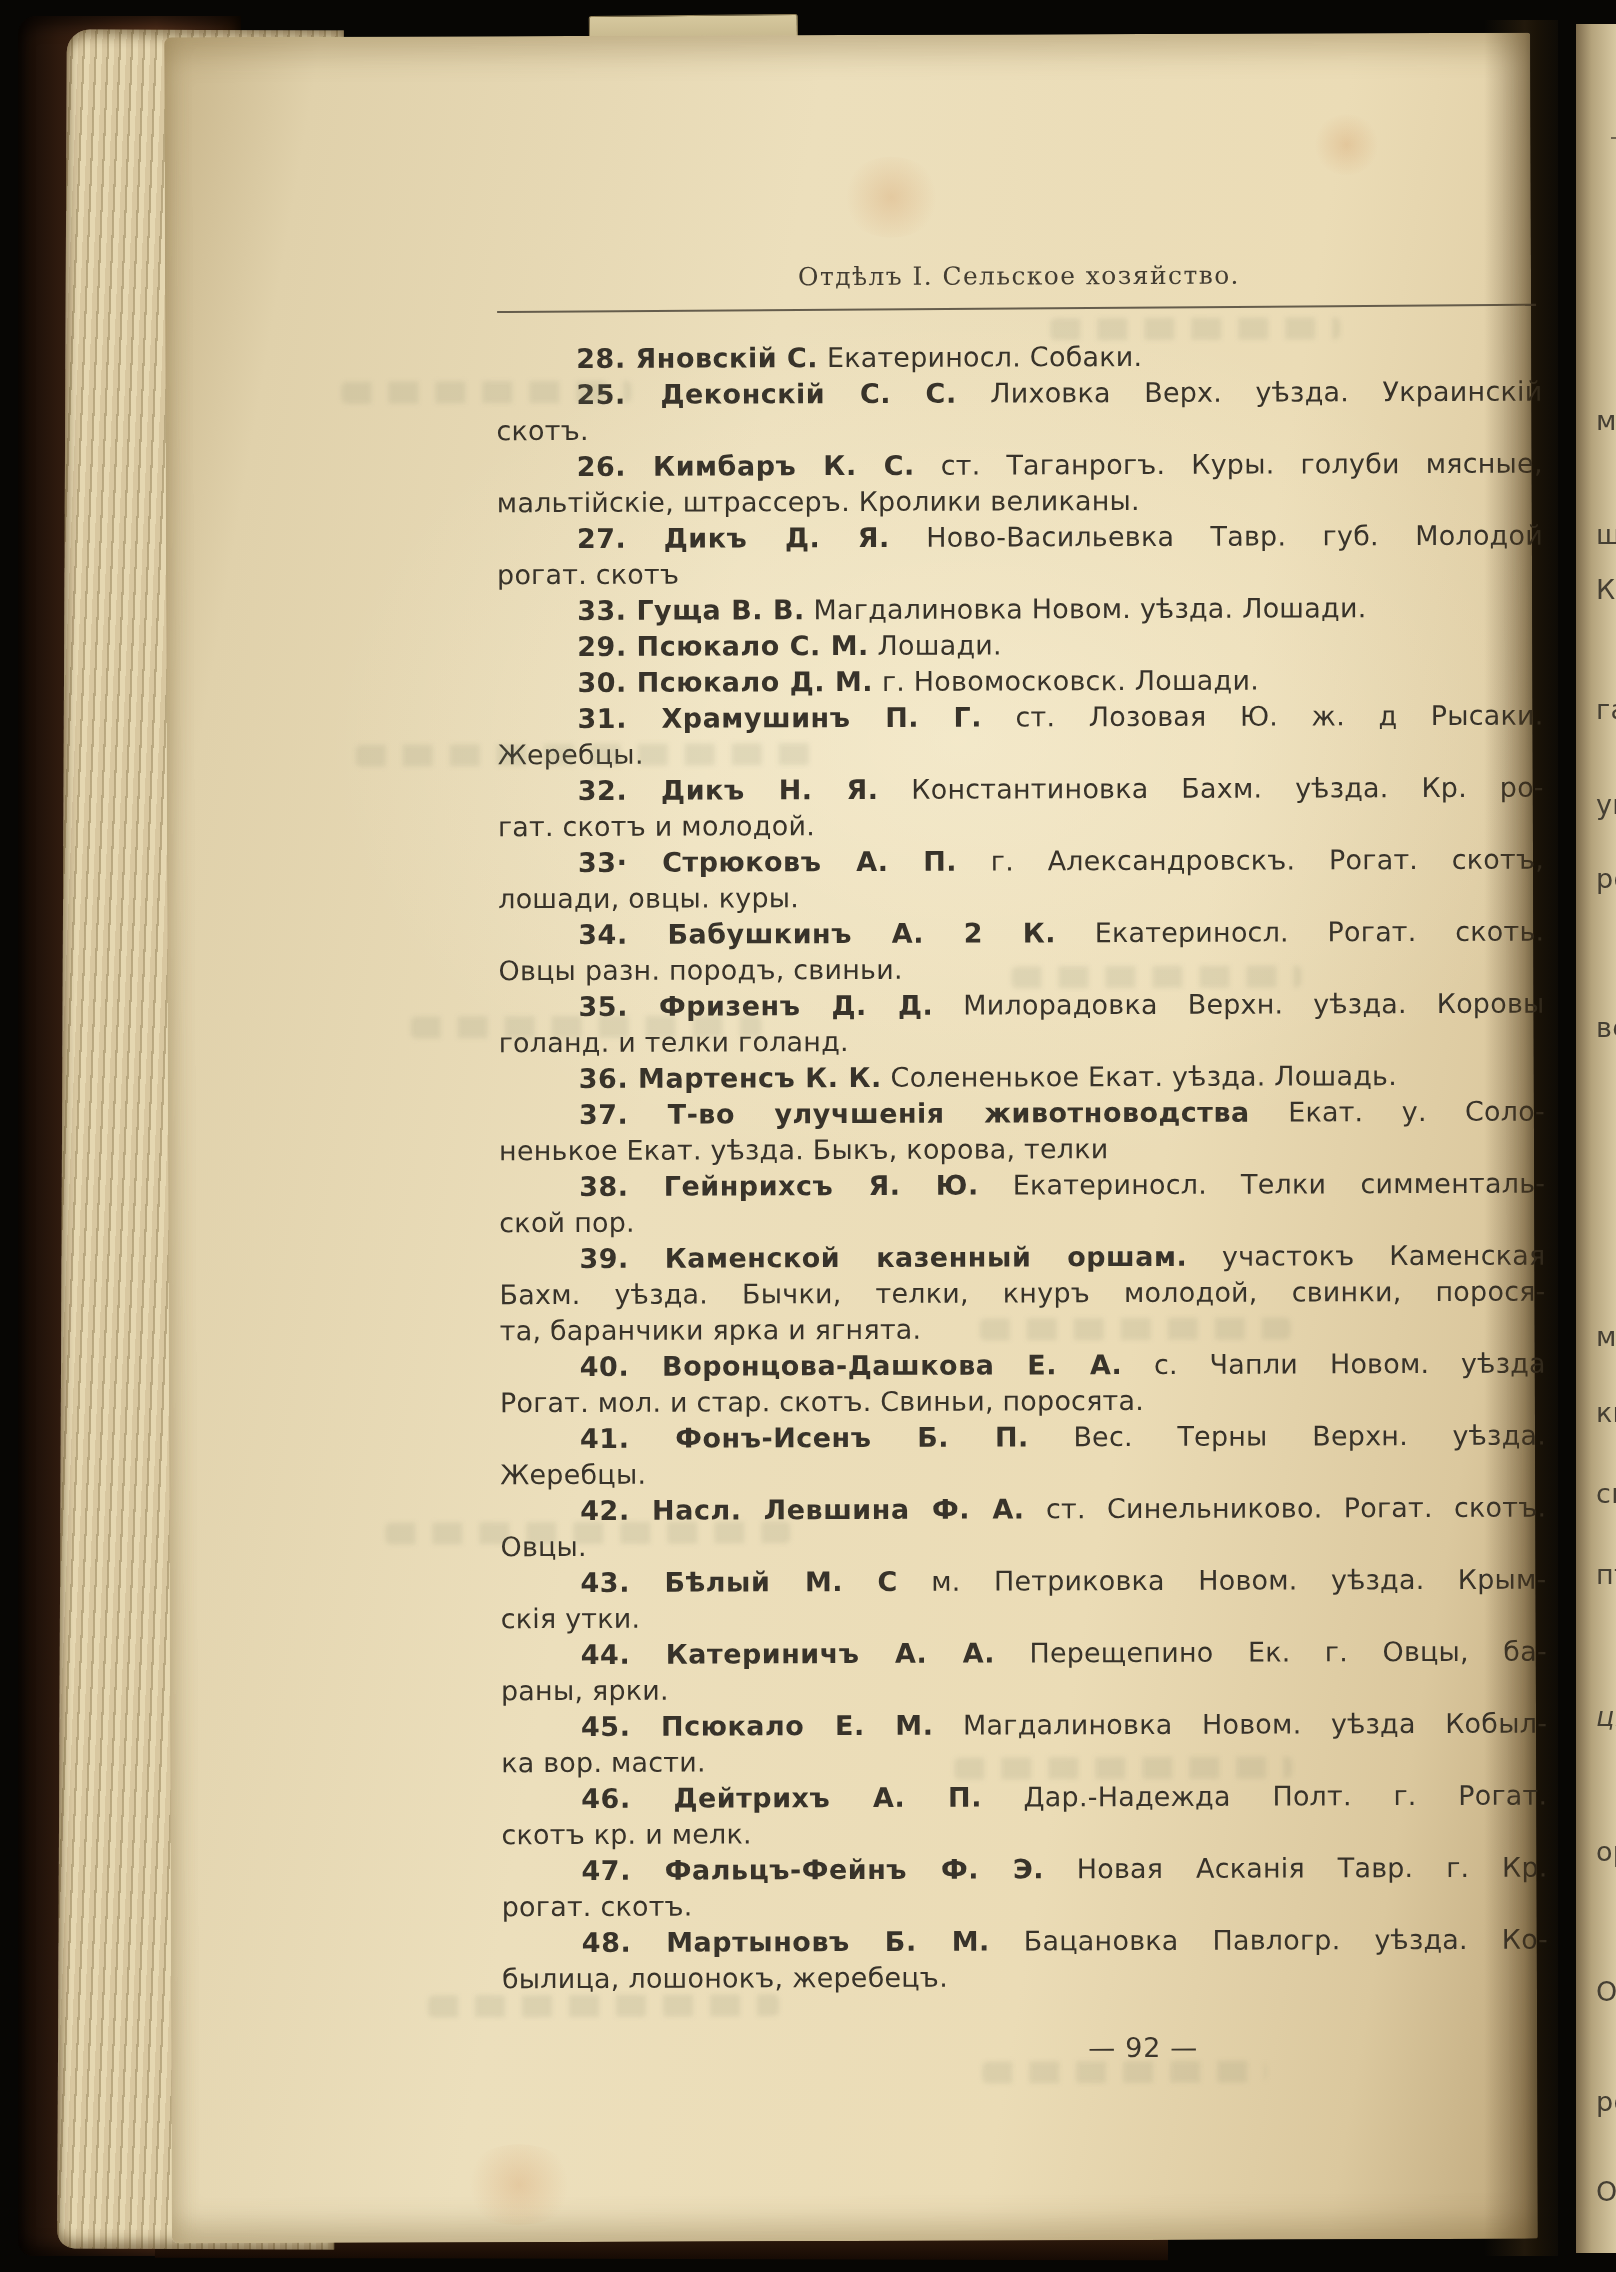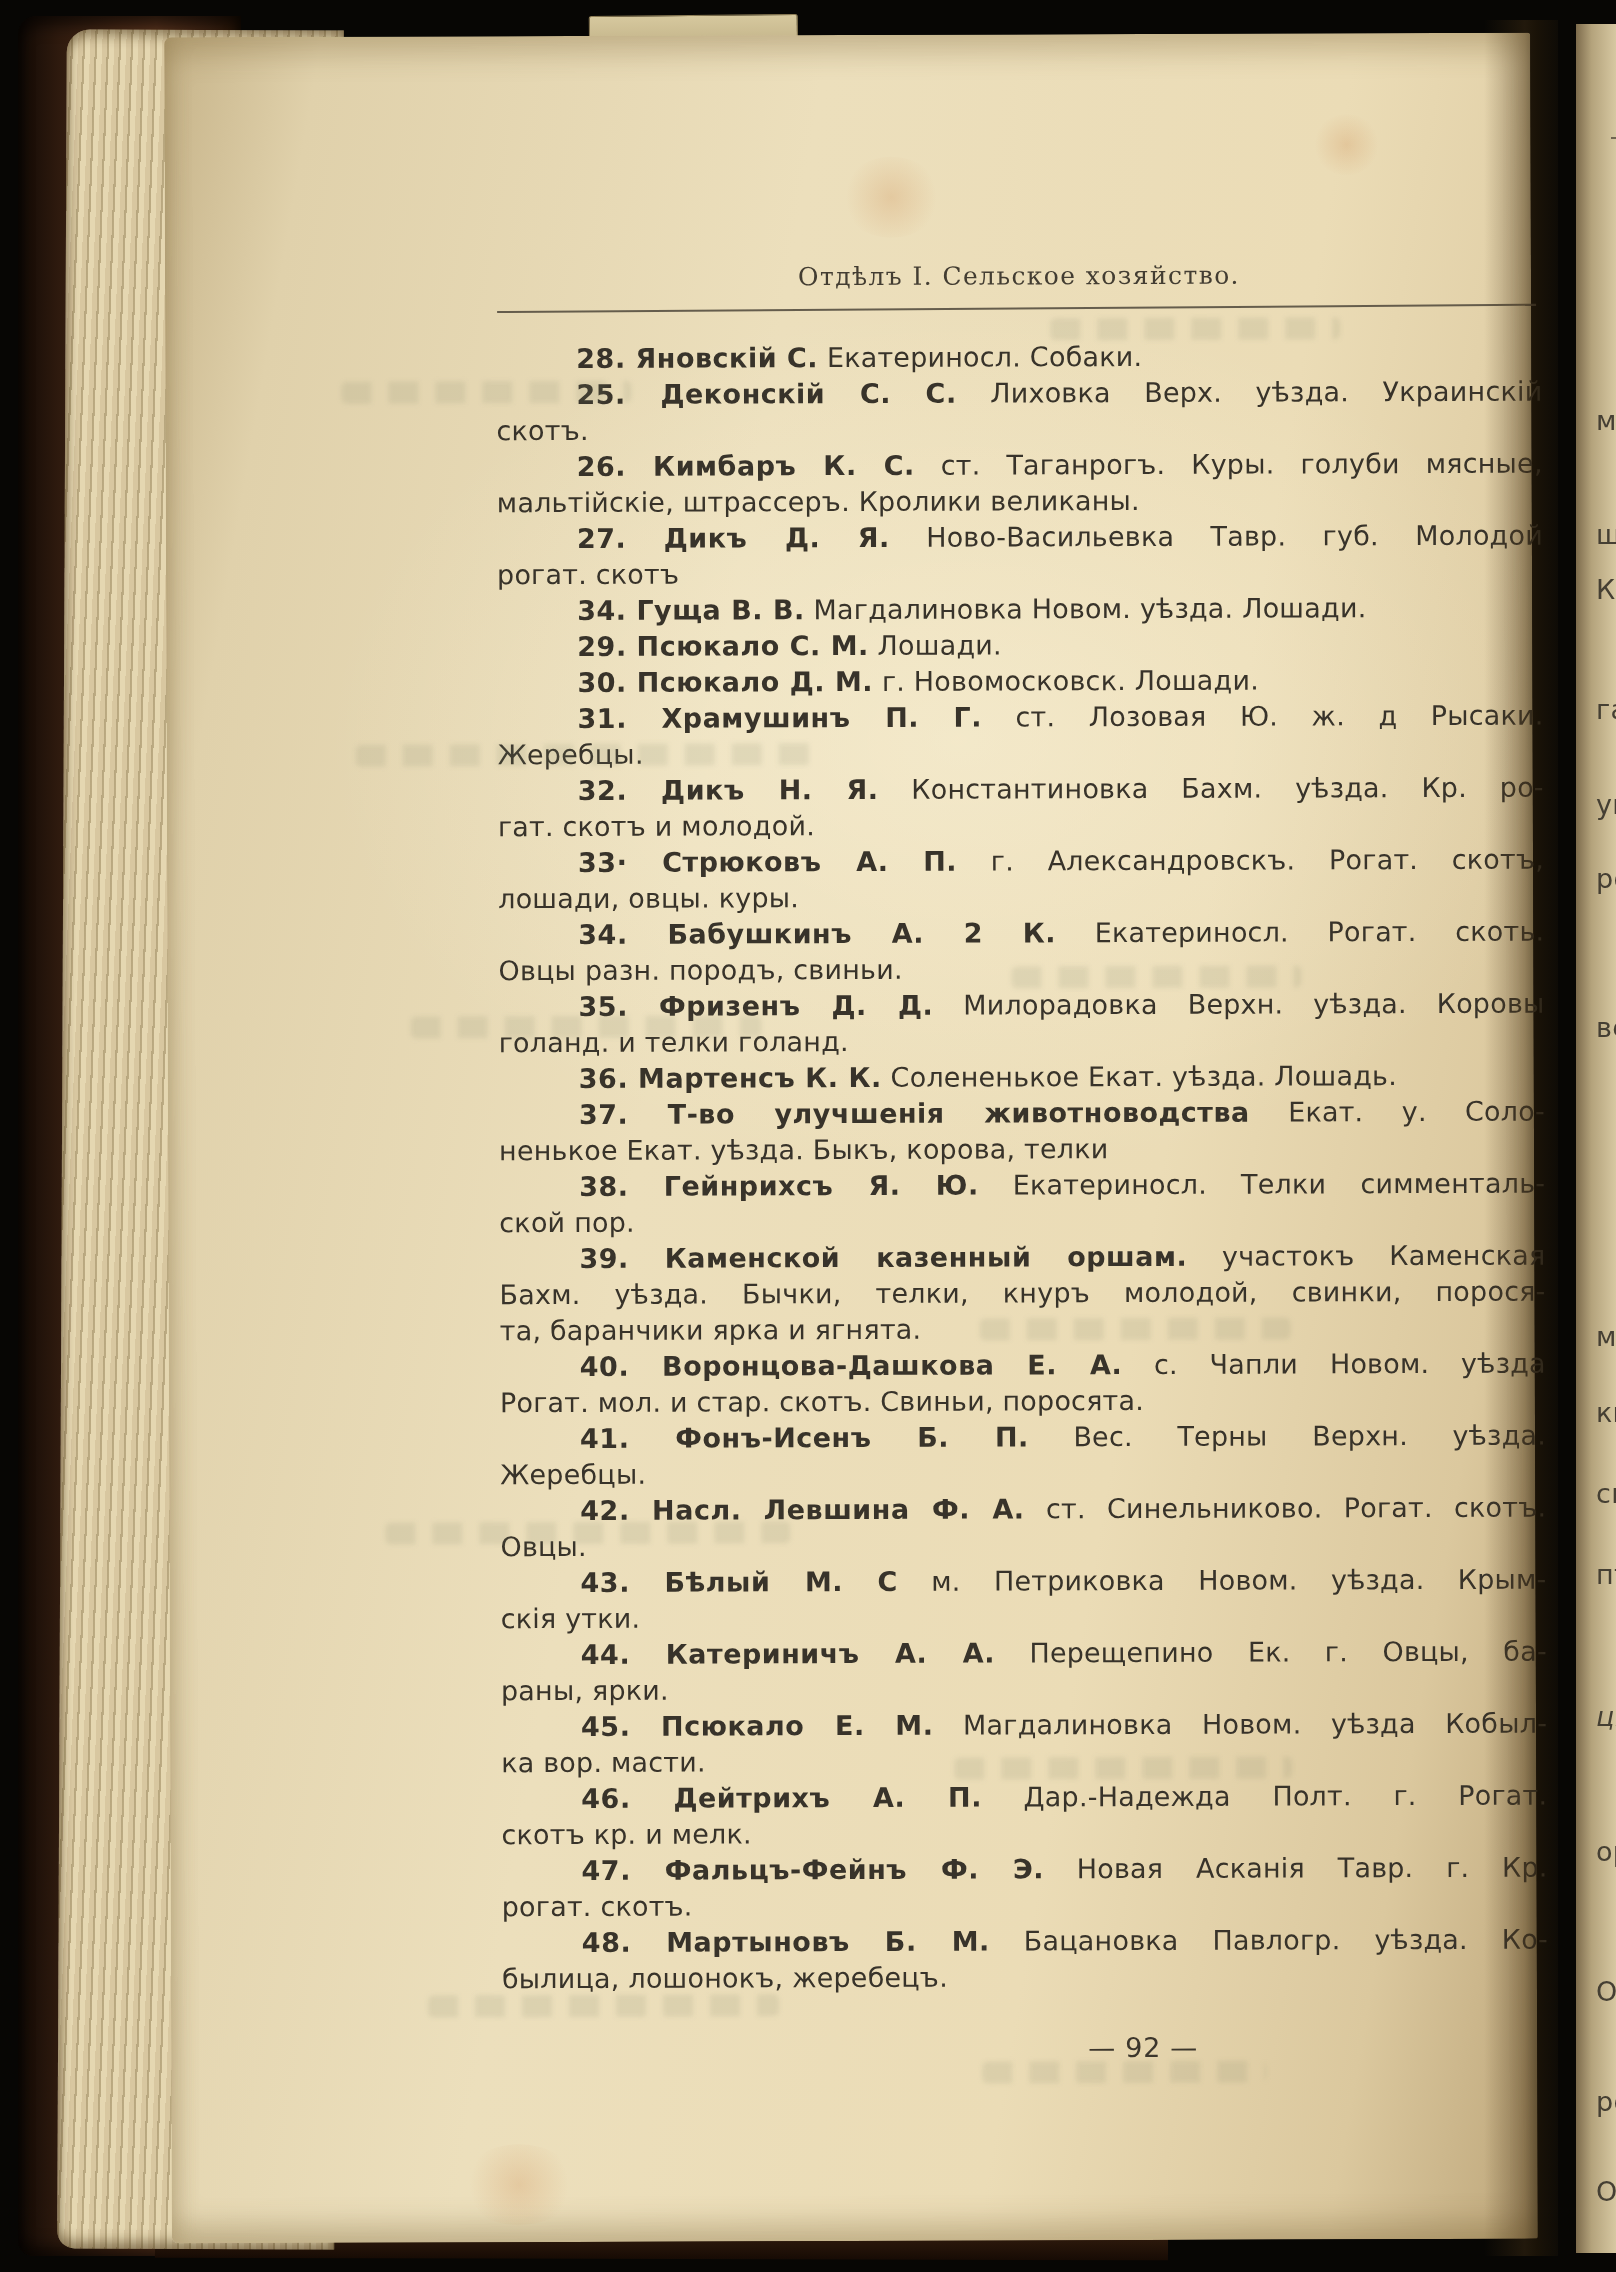--- a/index.html
+++ b/index.html
@@ -113,21 +113,21 @@
         </div>
         <div class="entry">
           <div class="line first j"><b class="lead">26. Кимбаръ К. С.</b> ст. Таганрогъ. Куры. голуби мясные,</div>
           <div class="line">мальтійскіе, штрассеръ. Кролики великаны.</div>
         </div>
         <div class="entry">
           <div class="line first j"><b class="lead">27. Дикъ Д. Я.</b> Ново-Васильевка Тавр. губ. Молодой</div>
           <div class="line">рогат. скотъ</div>
         </div>
         <div class="entry">
-          <div class="line first"><b class="lead">34. Гуща В. В.</b> Магдалиновка Новом. уѣзда. Лошади.</div>
+          <div class="line first"><b class="lead">33. Гуща В. В.</b> Магдалиновка Новом. уѣзда. Лошади.</div>
         </div>
         <div class="entry">
           <div class="line first"><b class="lead">29. Псюкало С. М.</b> Лошади.</div>
         </div>
         <div class="entry">
           <div class="line first"><b class="lead">30. Псюкало Д. М.</b> г. Новомосковск. Лошади.</div>
         </div>
         <div class="entry">
           <div class="line first j"><b class="lead">31. Храмушинъ П. Г.</b> ст. Лозовая Ю. ж. д Рысаки.</div>
           <div class="line">Жеребцы.</div>

